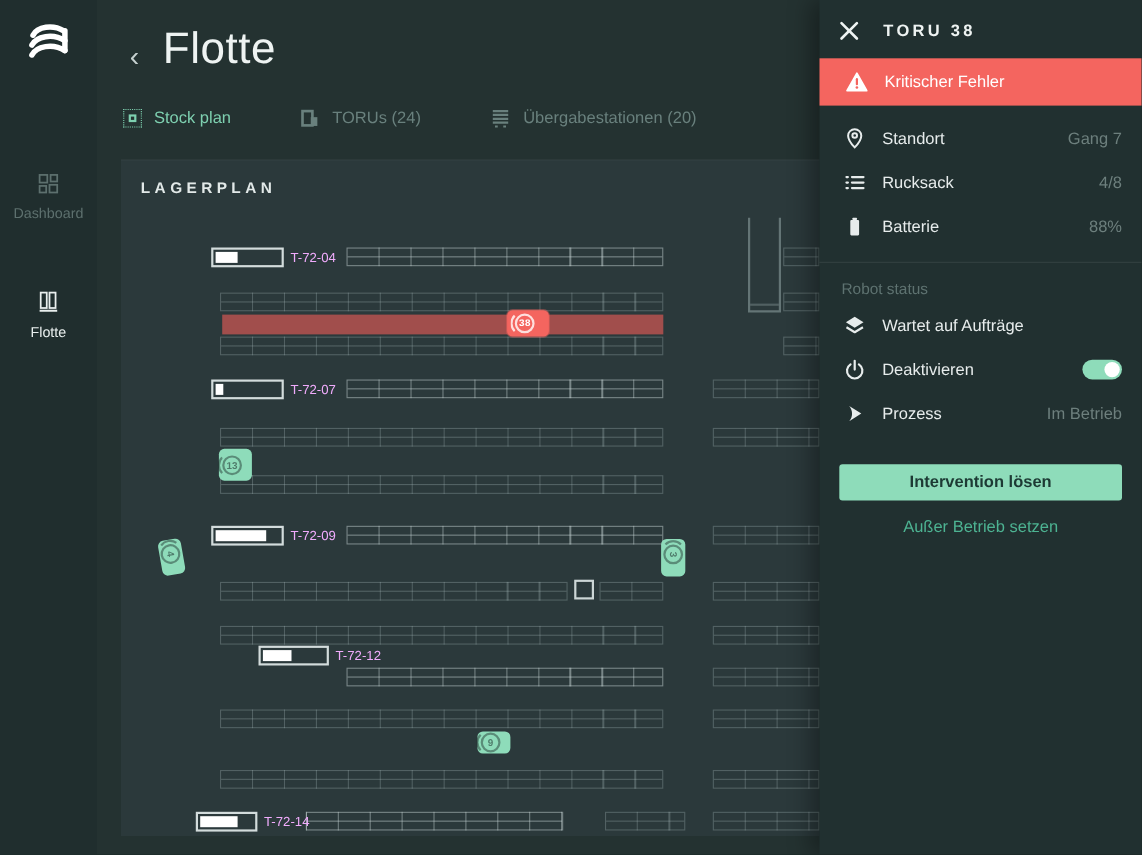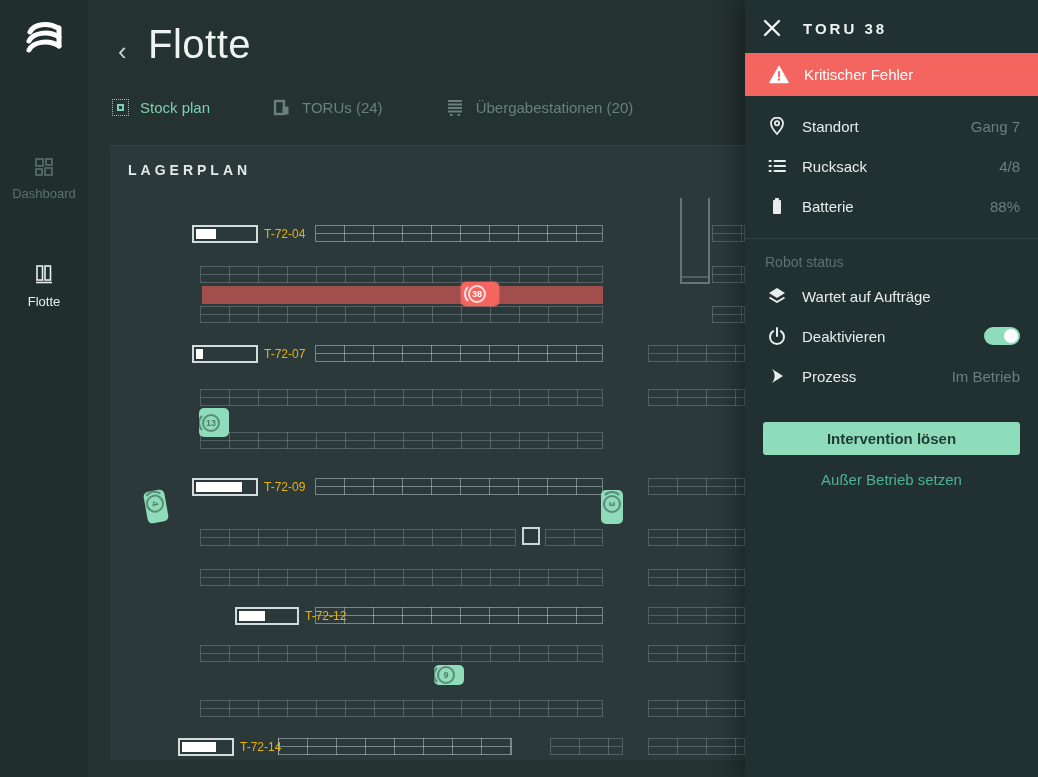--- a/index.html
+++ b/index.html
@@ -36,21 +36,21 @@
     background-image:
       repeating-linear-gradient(90deg, transparent 0, transparent 28px, rgba(198,212,212,0.5) 28px, rgba(198,212,212,0.5) 29px),
       linear-gradient(rgba(198,212,212,0.5), rgba(198,212,212,0.5)); }
   .aisle { position:absolute; background:#a14e4c; }
   .hl-square { position:absolute; border:2px solid #ccd6d6; }
   .dock { position:absolute; border-left:2px solid rgba(170,190,190,0.45); border-right:2px solid rgba(170,190,190,0.45); border-bottom:2px solid rgba(170,190,190,0.45); }
   .dock:after { content:""; position:absolute; left:0; right:0; bottom:4px; height:2px; background:rgba(170,190,190,0.3); }
   .rack { position:absolute; display:flex; align-items:center; gap:6px; z-index:2; }
   .gauge { width:66px; height:18px; border:2px solid #d3dcdc; padding:2px; background:transparent; }
   .gauge-fill { height:100%; background:#ffffff; }
-  .rack-label { font-size:12px; color:#eab308; white-space:nowrap; }
+  .rack-label { font-size:12px; color:#f0abfc; white-space:nowrap; }
   .robot { position:absolute; border-radius:5px; z-index:4; cursor:pointer; }
   .robot .ring { position:absolute; top:50%; margin-top:-9px; width:18px; height:18px; border-radius:50%; border:2px solid; }
   .robot .arc { position:absolute; top:50%; margin-top:-11px; width:22px; height:22px; border-radius:50%; border:2px solid transparent; }
   .robot .num { position:absolute; top:50%; width:18px; margin-top:-5px; text-align:center; font-size:9px; font-weight:bold; line-height:10px; }
   .robot.teal { background:#8edcba; }
   .robot.teal .ring { border-color:rgba(26,42,40,0.45); }
   .robot.teal .arc { border-left-color:rgba(26,42,40,0.45); }
   .robot.teal .num { color:rgba(26,42,40,0.55); }
   .robot.error { background:#f4655f; box-shadow:0 0 0 1px rgba(244,101,95,0.4); }
   .robot.error .ring { border-color:rgba(255,236,235,0.9); }
@@ -188,36 +188,36 @@
           <div class="gauge-fill" style="width: 12%;"></div>
         </div>
         <span class="rack-label">T-72-07</span>
       </div>
       <div class="rack" style="left: 82px; top: 332px; height: 18px;">
         <div class="gauge" style="width: 66px;">
           <div class="gauge-fill" style="width: 80%;"></div>
         </div>
         <span class="rack-label">T-72-09</span>
       </div>
-      <div class="rack" style="left: 81px; top: 461px; height: 18px; padding-left: 44px;">
+      <div class="rack" style="left: 81px; top: 441px; height: 18px; padding-left: 44px;">
         <div class="gauge" style="width: 64px;">
           <div class="gauge-fill" style="width: 46%;"></div>
         </div>
         <span class="rack-label">T-72-12</span>
       </div>
       <div class="rack" style="left: 68px; top: 592px; height: 18px;">
         <div class="gauge" style="width: 56px;">
           <div class="gauge-fill" style="width: 70%;"></div>
         </div>
         <span class="rack-label">T-72-14</span>
       </div>
       <div class="robot error" style="left: 351px; top: 136px; width: 38px; height: 24px;">
         <span class="arc" style="left: 3px;"></span>
         <span class="ring" style="left: 7px;"></span>
-        <span class="num" style="left: 7px;">38</span>
+        <span class="num" style="left: 7px; font-family: Liberation Mono, monospace;">38</span>
       </div>
       <div class="robot teal" style="left: 89px; top: 262px; width: 30px; height: 29px;">
         <span class="arc" style="left: -1px;"></span>
         <span class="ring" style="left: 3px;"></span>
         <span class="num" style="left: 3px;">13</span>
       </div>
       <div class="robot teal" style="left: 30px; top: 350px; width: 32px; height: 21px; transform: rotate(80deg);">
         <span class="arc" style="left: 0px;"></span>
         <span class="ring" style="left: 4px;"></span>
         <span class="num" style="left: 4px;">4</span>

